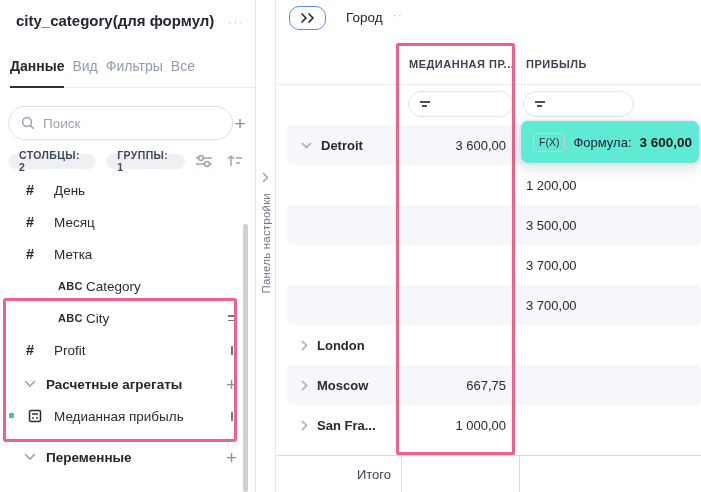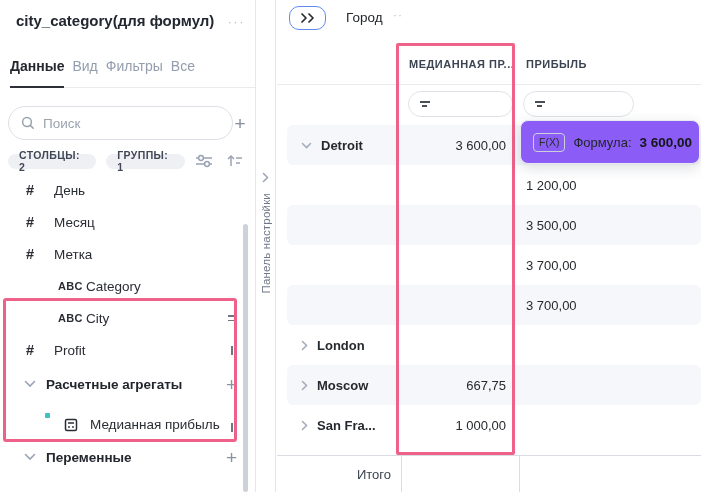--- a/index.html
+++ b/index.html
@@ -37,21 +37,21 @@
   .f-right { margin-left:auto; display:flex; }
   .bars-h { display:flex; flex-direction:column; gap:3px; }
   .bars-h i { width:9px; height:1.6px; background:#6f7683; display:block; }
   .bars-v { display:flex; gap:2.5px; }
   .bars-v i { width:1.6px; height:9px; background:#6f7683; display:block; }
   .sec-row { height:32px; display:flex; align-items:center; padding:0 18px 0 24px; cursor:pointer; }
   .sec-row.pad-top { margin-top:2px; }
   .sec-chev { display:flex; width:14px; }
   .sec-label { font-size:13.5px; font-weight:700; color:#23262c; margin-left:8px; }
   .sec-plus { margin-left:auto; font-size:19px; color:#8a93a2; font-weight:400; line-height:1; cursor:pointer; }
-  .calc-row { height:32px; display:flex; align-items:flex-end; padding:0 18px 0 28px; position:relative; cursor:pointer;margin-left:36px; }
+  .calc-row { height:32px; display:flex; align-items:center; padding:0 18px 0 28px; position:relative; cursor:pointer; }
   .teal-dot { position:absolute; left:9px; top:13px; width:5px; height:5px; background:#3fc1c0; border-radius:1px; }
   .calc-ic { width:22px; flex:0 0 22px; display:flex; }
   .sb-var-row { position:absolute; left:0; right:0; top:441px; }
 
   .sb-highlight { position:absolute; left:3px; top:298px; width:234px; height:144px; border:3px solid #ee6188; border-radius:3px; pointer-events:none; z-index:15; }
   .sb-scrollbar { position:absolute; left:243px; top:224px; width:5px; height:268px; background:#cdd1d8; border-radius:3px; cursor:pointer; z-index:5; }
 
   
   .strip { position:absolute; left:255px; top:0; width:21px; height:492px; border-left:1px solid #e4e7ec; border-right:1px solid #e4e7ec; background:#fff; display:flex; flex-direction:column; align-items:center; padding-top:172px; }
   .strip-chev { cursor:pointer; display:flex; }
@@ -86,21 +86,21 @@
   .cell-median { position:absolute; left:130px; width:99px; top:0; height:40px; display:flex; align-items:center; justify-content:flex-end; font-size:13px; color:#26292e; z-index:1; }
   .cell-profit { position:absolute; left:249px; top:0; height:40px; display:flex; align-items:center; font-size:13px; color:#26292e; z-index:1; }
 
   .t-footer { position:absolute; left:0; right:0; top:455px; height:37px; border-top:1px solid #d9dde3; }
   .tf-line { position:absolute; top:0; bottom:0; width:1px; background:#d9dde3; }
   .tf-line.l1 { left:124px; } .tf-line.l2 { left:242px; }
   .tf-label { position:absolute; left:0; width:114px; top:0; height:100%; display:flex; align-items:center; justify-content:flex-end; font-size:13px; color:#3c434f; }
 
   .col-highlight { position:absolute; left:119px; top:43px; width:119px; height:412px; border:3px solid #ee6188; border-radius:2px; pointer-events:none; z-index:25; }
 
-  .tooltip { position:absolute; left:243px; top:120px; width:180px; height:44px; background:#8b5cf6; border:1px solid #e8eaee; border-radius:8px; box-shadow:0 4px 14px rgba(40,50,70,.16); display:flex; align-items:center; padding:0 12px; gap:8px; z-index:30; }
+  .tooltip { position:absolute; left:243px; top:120px; width:180px; height:44px; background:#5eead4; border:1px solid #e8eaee; border-radius:8px; box-shadow:0 4px 14px rgba(40,50,70,.16); display:flex; align-items:center; padding:0 12px; gap:8px; z-index:30; }
   .fx-badge { border:1px solid #ccd1d8; border-radius:4px; padding:2.5px 5px; font-size:10.5px; color:#2a2d33; white-space:nowrap; }
   .tt-label { font-size:13px; color:#23262c; white-space:nowrap; }
   .tt-value { font-size:13.5px; font-weight:700; color:#141619; white-space:nowrap; }
 
   svg { display:block; }
 </style>
 </head>
 <body>
 
 <div class="sidebar">

